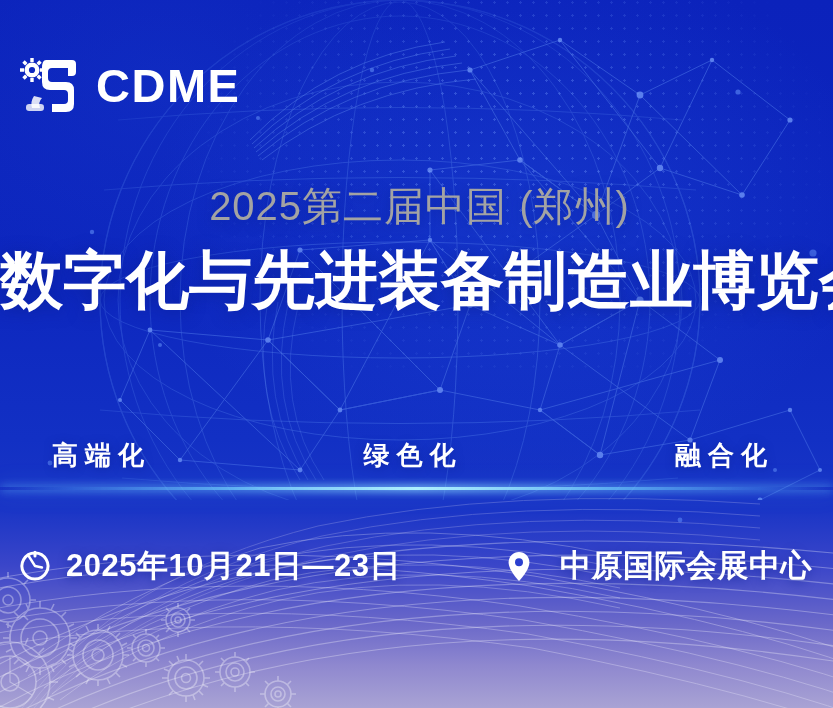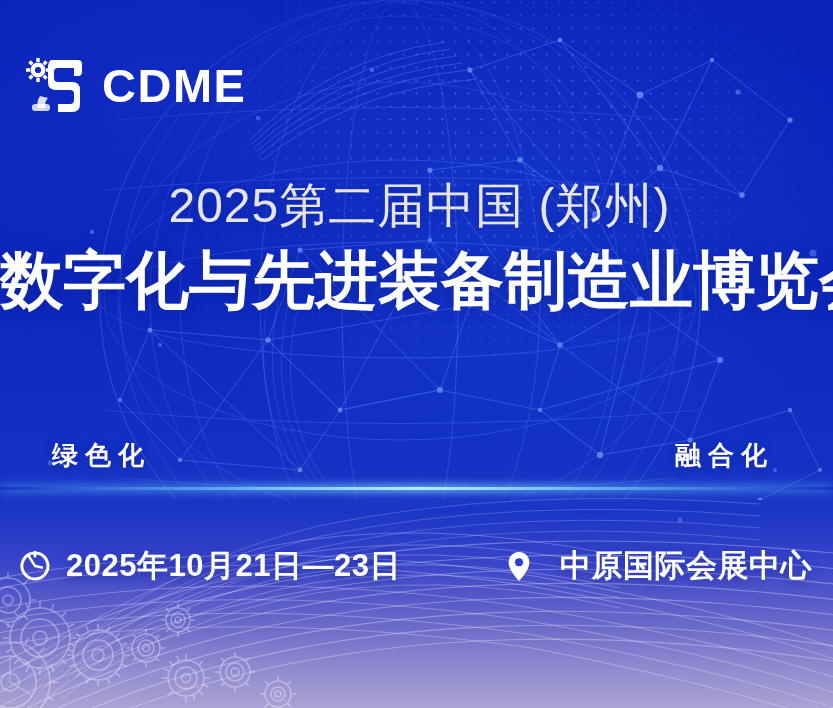--- a/index.html
+++ b/index.html
@@ -97,21 +97,21 @@
       rgba(120,200,255,0) 100%);
     filter: blur(3px);
   }
 
   
   .content { position: relative; z-index: 5; }
 
   
   .logo-row {
     position: absolute;
-    left: 22px;
+    left: 16px;
     top: 52px;
     display: flex;
     align-items: center;
     gap: 16px;
   }
   .logo-mark { width: 64px; height: 66px; display: block; }
   .logo-text {
     color: #ffffff;
     font-size: 47px;
     font-weight: bold;
@@ -122,22 +122,22 @@
 
   
   .title-block {
     position: absolute;
     left: 0;
     right: 0;
     top: 170px;
     text-align: center;
   }
   .title-cn-1 {
-    color: #e5e5e5;
-    font-size: 48px;
+    color: #a3a3a3;
+    font-size: 40px;
     line-height: 72px;
     font-weight: normal;
     letter-spacing: 1px;
     white-space: nowrap;
     text-shadow: 0 2px 14px rgba(10,30,140,0.55);
     font-family: "Liberation Sans", "DejaVu Sans", sans-serif;
     margin-left: 6px;
   }
   .title-cn-2 {
     color: #ffffff;
@@ -481,20 +481,21 @@
       </svg>
       <div class="logo-text">CDME</div>
     </div>
 
     <div class="title-block">
       <div class="title-cn-1">2025第二届中国 (郑州)</div>
       <div class="title-cn-2">数字化与先进装备制造业博览会</div>
     </div>
 
     <div class="keywords">
+      <div class="keyword">高端化</div>
       <div class="keyword">绿色化</div>
       <div class="keyword">融合化</div>
     </div>
 
     <div class="info-row">
 
       <div class="info-item info-date">
         <svg class="info-icon" viewBox="0 0 34 34">
           <path d="M17 4 A13 13 0 1 1 16.9 4" fill="none" stroke="#ffffff" stroke-width="3" stroke-linecap="round"></path>
           <path d="M11 7.5 L17 17 L24 18.5" fill="none" stroke="#ffffff" stroke-width="2.4" stroke-linecap="round" stroke-linejoin="round"></path>

